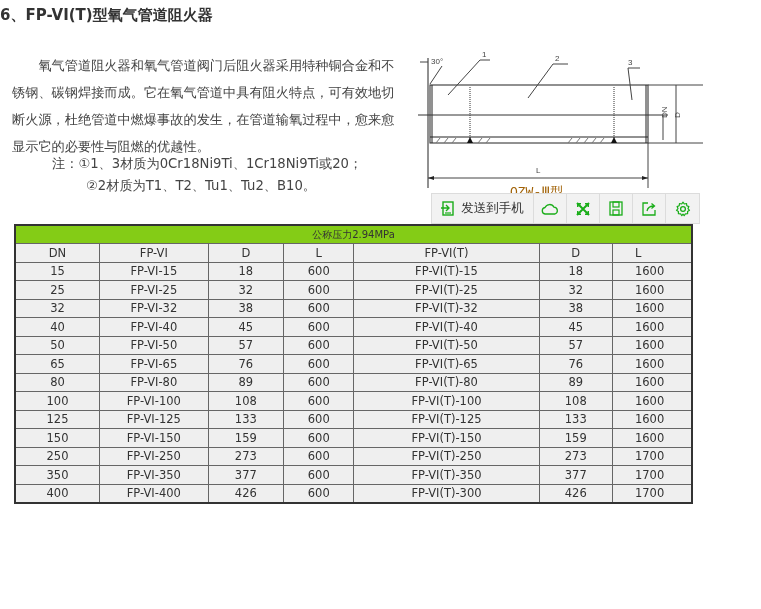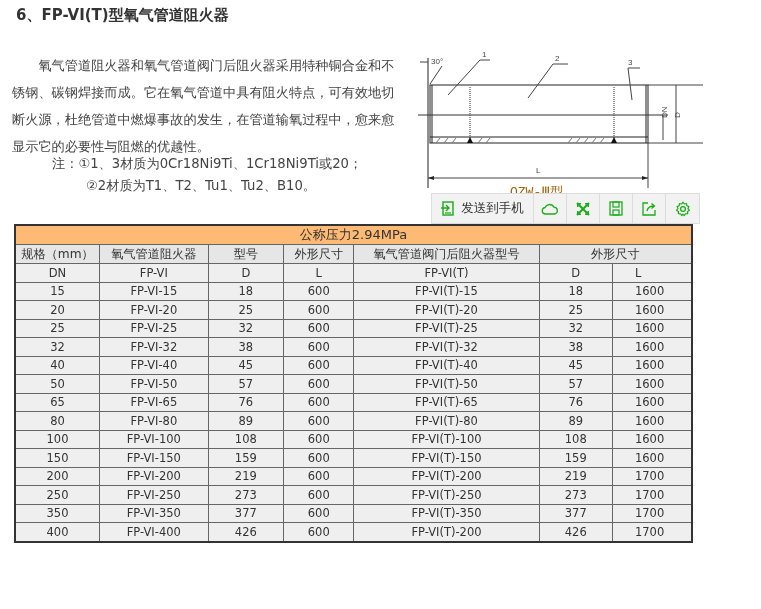--- a/index.html
+++ b/index.html
@@ -1,35 +1,35 @@
 <!DOCTYPE html>
 <html><head>
 <meta charset="utf-8">
 <style>
   html, body { margin:0; padding:0; background:#ffffff; }
   body { width:761px; height:609px; position:relative; overflow:hidden; font-family:"DejaVu Sans","Liberation Sans",sans-serif; color:#333; }
-  .title { position:absolute; left:16px; top:6px; font-size:15px; font-weight:bold; color:#333; letter-spacing:0px; }
+  .title { position:absolute; left:0; top:6px; font-size:15px; font-weight:bold; color:#333; letter-spacing:0px; }
   .para { position:absolute; left:12px; top:52px; width:390px; font-size:13.2px; line-height:27px; color:#444; }
   .para p { margin:0; text-indent:2em; }
   .note1 { position:absolute; left:52px; top:150px; font-size:13.2px; line-height:27px; color:#444; }
   .note2 { position:absolute; left:68px; top:177px; font-size:13.2px; line-height:18px; color:#444;margin-left:18px; }
 
   .figure { position:absolute; left:418px; top:40px; width:290px; height:150px; }
   .fig-caption { position:absolute; left:510px; top:183px; font-size:13px; color:#a16207; height:10px; overflow:hidden;font-family:Liberation Mono, monospace; }
 
   .toolbar { position:absolute; left:431px; top:193px; height:31px; display:flex; background:#f2f2f2; border:1px solid #dcdcdc; box-sizing:border-box; }
   .tb-btn { height:29px; display:flex; align-items:center; justify-content:center; border-right:1px solid #dcdcdc; box-sizing:border-box; cursor:pointer; }
   .tb-btn:last-child { border-right:none; }
   .tb-send { width:102px; font-size:12.5px; color:#333; gap:6px; }
   .tb-icon { width:33px; }
   .tb-btn svg { display:block; }
 
   table.spec { position:absolute; left:14px; top:224px; width:679px; border-collapse:collapse; font-size:11.5px; color:#333; border:2px solid #333; }
   table.spec td { border:1px solid #666; text-align:center; padding:0; height:17.5px; background:#efefef; font-family:"DejaVu Sans","Liberation Sans",sans-serif; }
-  table.spec tr.cap td { text-align:center; height:17px; background:#fdba74; font-size:13px; }
+  table.spec tr.cap td { text-align:center; height:17px; background:#84cc16; font-size:10px; }
   table.spec tr.hdr td { font-size:12.2px; height:18px; background:#e6e6e6; }
   table.spec tr.sub td { background:#efefef; }
   .col-dn { width:84px; }
   .col-m1 { width:108px; }
   .col-d1 { width:75px; }
   .col-l1 { width:70px; }
   .col-m2 { width:184px; }
   .col-d2 { width:73px; }
   .col-l2 { width:79px; }
   td.left-l2 { text-align:left !important; padding-left:22px !important; }
@@ -154,56 +154,39 @@
       <col class="col-d1">
       <col class="col-l1">
       <col class="col-m2">
       <col class="col-d2">
       <col class="col-l2">
   </colgroup>
   <tbody id="spec-body">
     <tr class="cap">
       <td colspan="7">公称压力2.94MPa</td>
     </tr>
-    <tr class="hdr">
-      <td>规格（mm）</td>
-      <td>氧气管道阻火器</td>
-      <td>型号</td>
-      <td>外形尺寸</td>
-      <td>氧气管道阀门后阻火器型号</td>
-      <td colspan="2">外形尺寸</td>
-    </tr>
     <tr class="sub">
       <td>DN</td>
       <td>FP-VI</td>
       <td>D</td>
       <td>L</td>
       <td>FP-VI(T)</td>
       <td>D</td>
       <td class="left-l2">L</td>
     </tr>
   <tr>
         <td>15</td>
         <td>FP-VI-15</td>
         <td>18</td>
         <td>600</td>
         <td>FP-VI(T)-15</td>
         <td>18</td>
         <td class="left-l2">1600</td>
       </tr>
       <tr>
-        <td>20</td>
-        <td>FP-VI-20</td>
-        <td>25</td>
-        <td>600</td>
-        <td>FP-VI(T)-20</td>
-        <td>25</td>
-        <td class="left-l2">1600</td>
-      </tr>
-      <tr>
         <td>25</td>
         <td>FP-VI-25</td>
         <td>32</td>
         <td>600</td>
         <td>FP-VI(T)-25</td>
         <td>32</td>
         <td class="left-l2">1600</td>
       </tr>
       <tr>
         <td>32</td>
@@ -253,38 +236,38 @@
       <tr>
         <td>100</td>
         <td>FP-VI-100</td>
         <td>108</td>
         <td>600</td>
         <td>FP-VI(T)-100</td>
         <td>108</td>
         <td class="left-l2">1600</td>
       </tr>
       <tr>
+        <td>125</td>
+        <td>FP-VI-125</td>
+        <td>133</td>
+        <td>600</td>
+        <td>FP-VI(T)-125</td>
+        <td>133</td>
+        <td class="left-l2">1600</td>
+      </tr>
+      <tr>
         <td>150</td>
         <td>FP-VI-150</td>
         <td>159</td>
         <td>600</td>
         <td>FP-VI(T)-150</td>
         <td>159</td>
         <td class="left-l2">1600</td>
       </tr>
       <tr>
-        <td>200</td>
-        <td>FP-VI-200</td>
-        <td>219</td>
-        <td>600</td>
-        <td>FP-VI(T)-200</td>
-        <td>219</td>
-        <td class="left-l2">1700</td>
-      </tr>
-      <tr>
         <td>250</td>
         <td>FP-VI-250</td>
         <td>273</td>
         <td>600</td>
         <td>FP-VI(T)-250</td>
         <td>273</td>
         <td class="left-l2">1700</td>
       </tr>
       <tr>
         <td>350</td>
@@ -293,18 +276,18 @@
         <td>600</td>
         <td>FP-VI(T)-350</td>
         <td>377</td>
         <td class="left-l2">1700</td>
       </tr>
       <tr>
         <td>400</td>
         <td>FP-VI-400</td>
         <td>426</td>
         <td>600</td>
-        <td>FP-VI(T)-200</td>
+        <td>FP-VI(T)-300</td>
         <td>426</td>
         <td class="left-l2">1700</td>
       </tr>
     </tbody>
 </table>
 
 </body></html>

